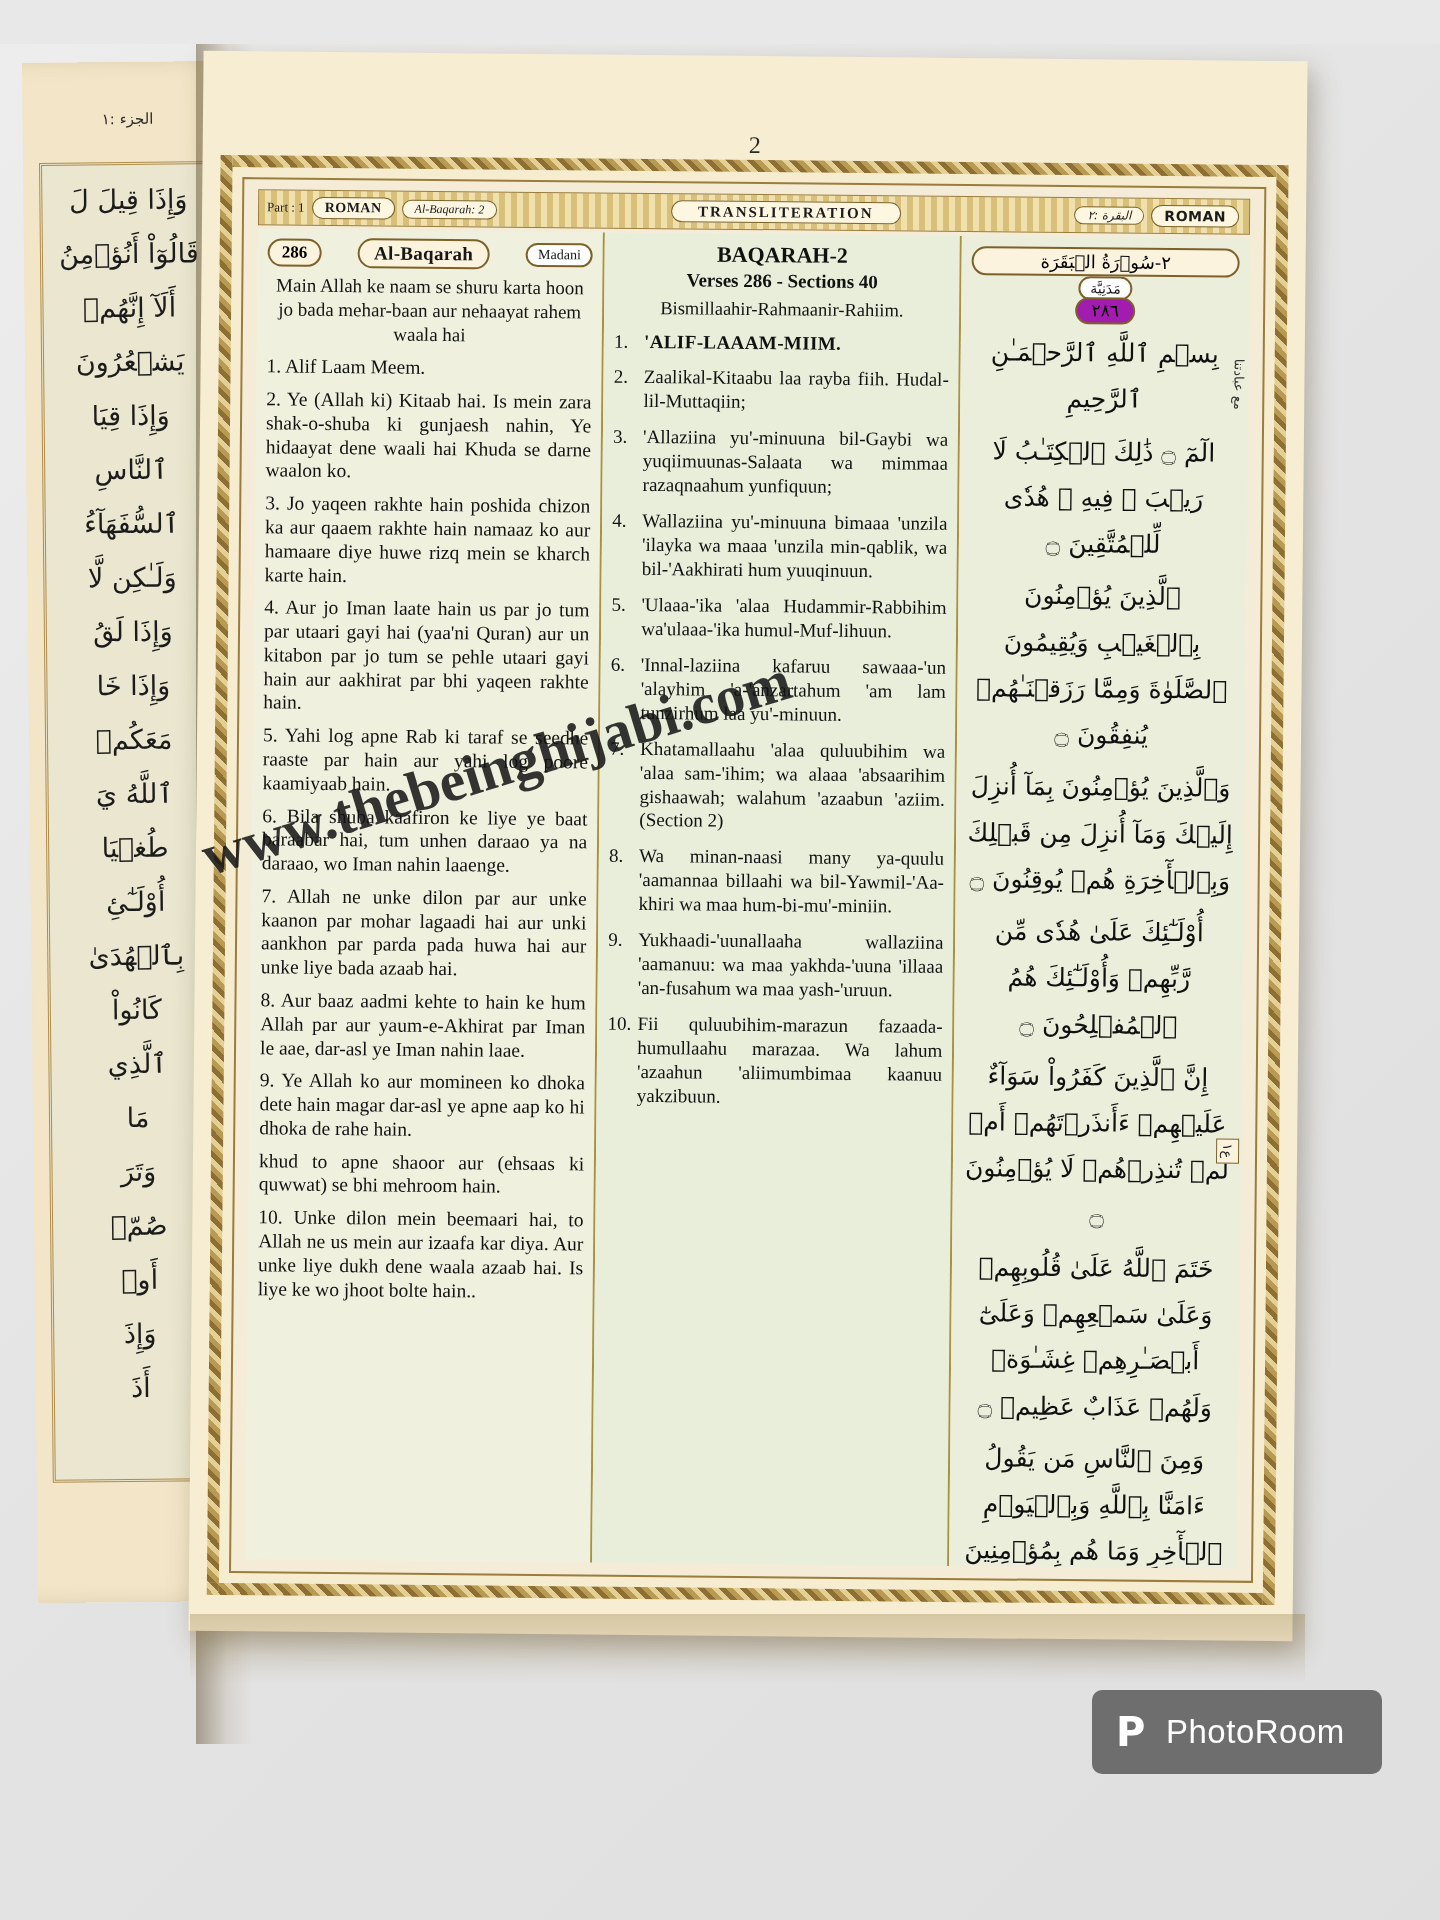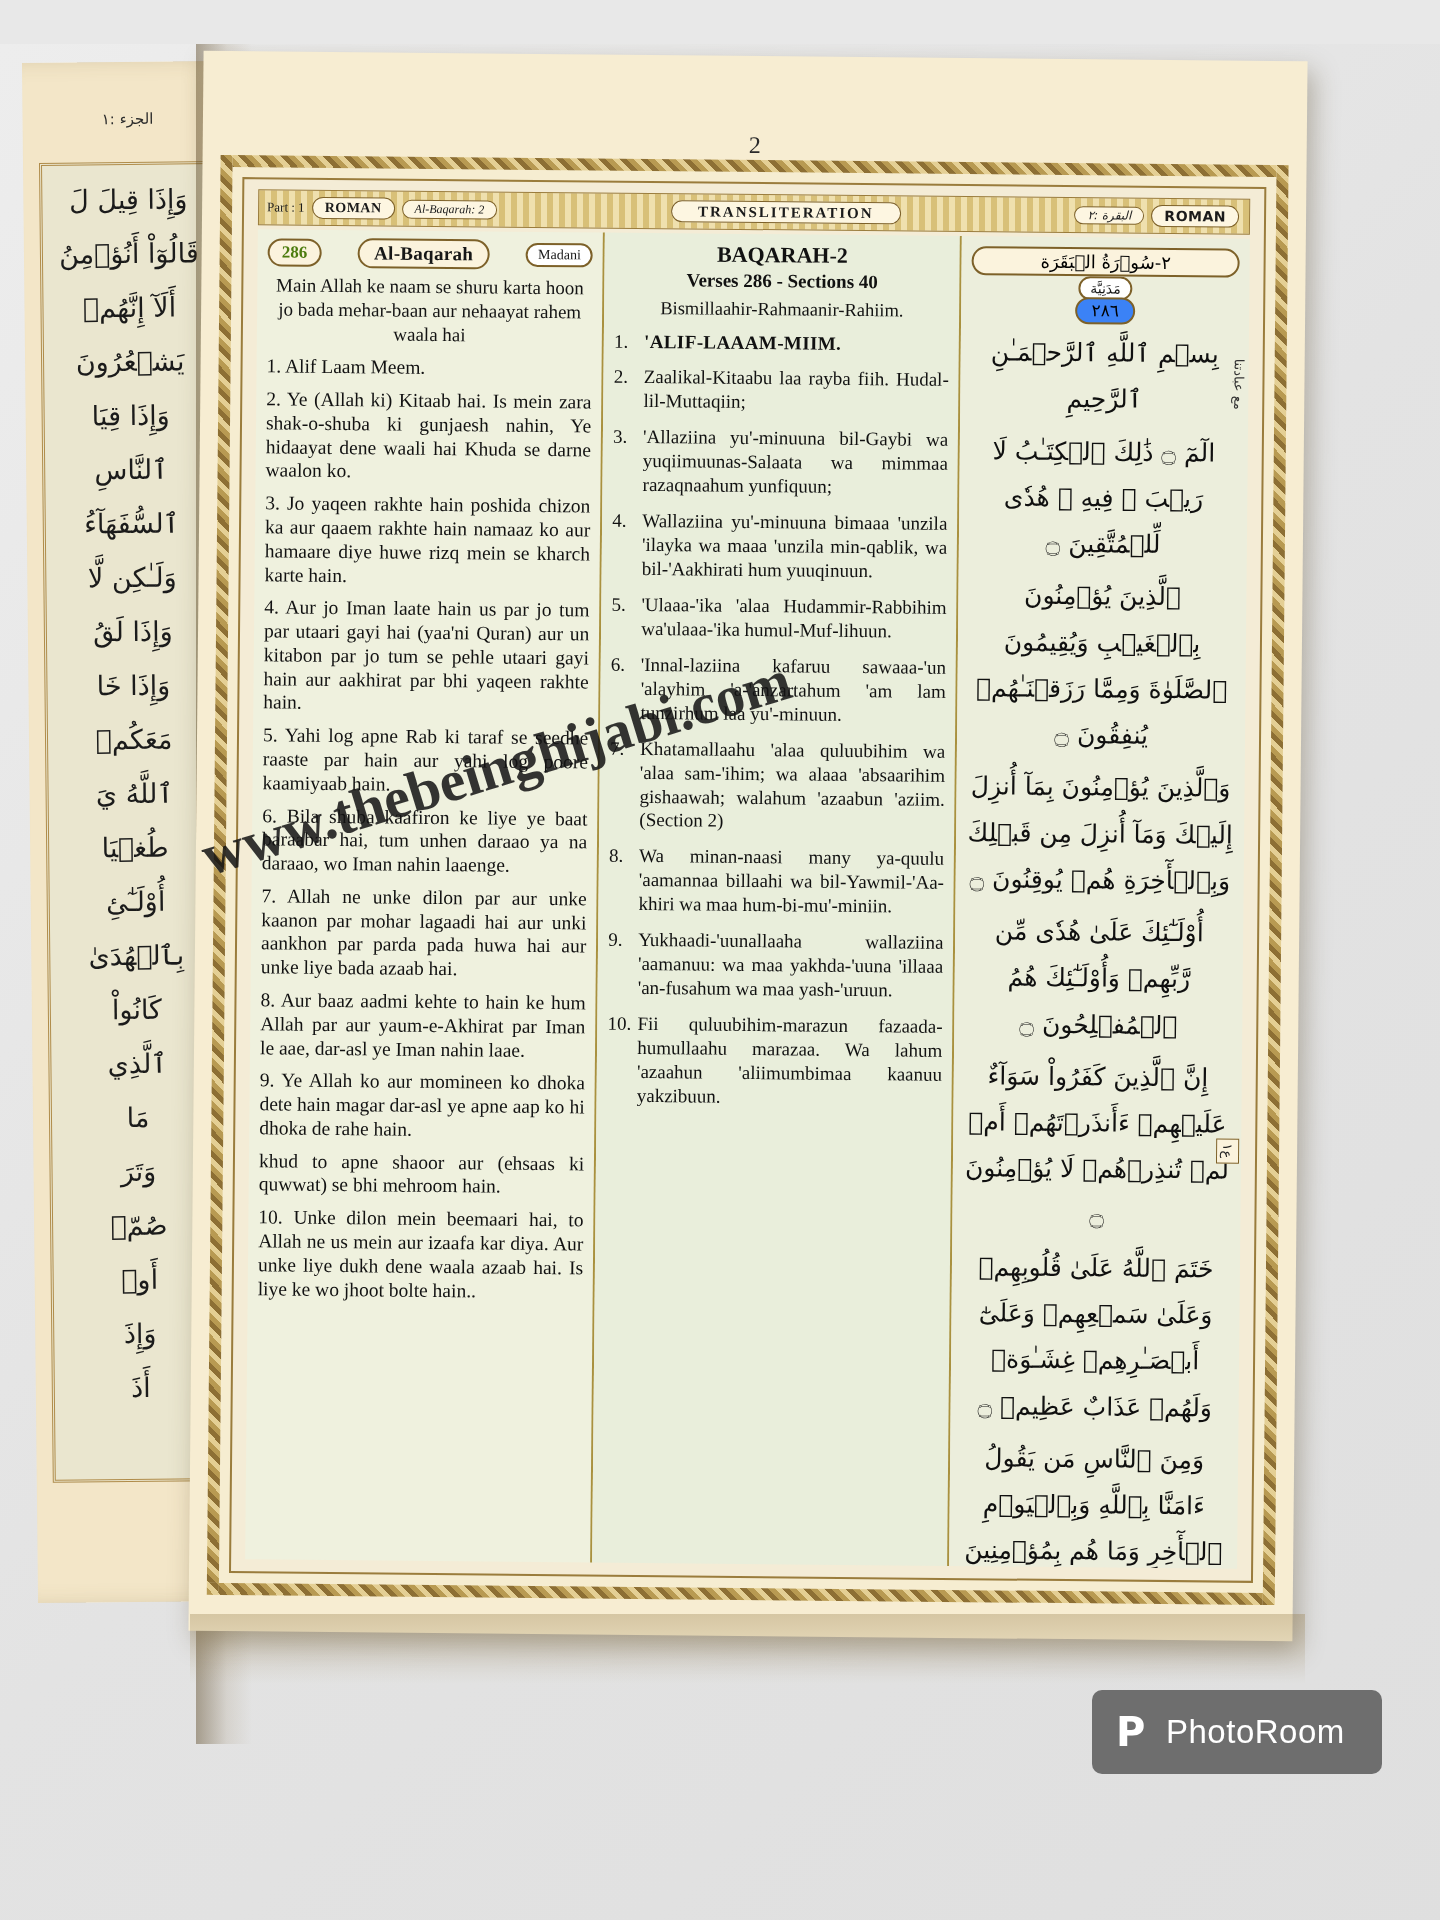--- a/index.html
+++ b/index.html
@@ -209,21 +209,21 @@
     justify-content: space-between;
     margin-bottom: 6px;
   }
   .badge-round {
     border: 2px solid #7d6129;
     background: #fbf3dd;
     border-radius: 20px;
     padding: 2px 12px;
     font-size: 17px;
     font-weight: bold;
-    color: #4d7c0f;
+    color: #000000;
   }
   .badge-name {
     border: 2px solid #7d6129;
     background: #fbf3dd;
     border-radius: 20px;
     padding: 2px 14px;
     font-size: 19px;
     font-weight: bold;
     color: #171717;
     letter-spacing: 0.3px;
@@ -300,21 +300,21 @@
     border-radius: 18px;
     padding: 2px 8px;
     font-size: 18px;
     direction: rtl;
     text-align: center;
     margin: 2px auto 2px auto;
     font-family: "DejaVu Sans", sans-serif;
   }
   .arabic-num {
     border: 2px solid #7d6129;
-    background: #3b82f6;
+    background: #a21caf;
     border-radius: 18px;
     padding: 1px 14px;
     font-size: 17px;
     display: inline-block;
     margin-bottom: 6px;
     font-family: Liberation Serif, serif;
   }
   .ayah {
     direction: rtl;
     text-align: center;

